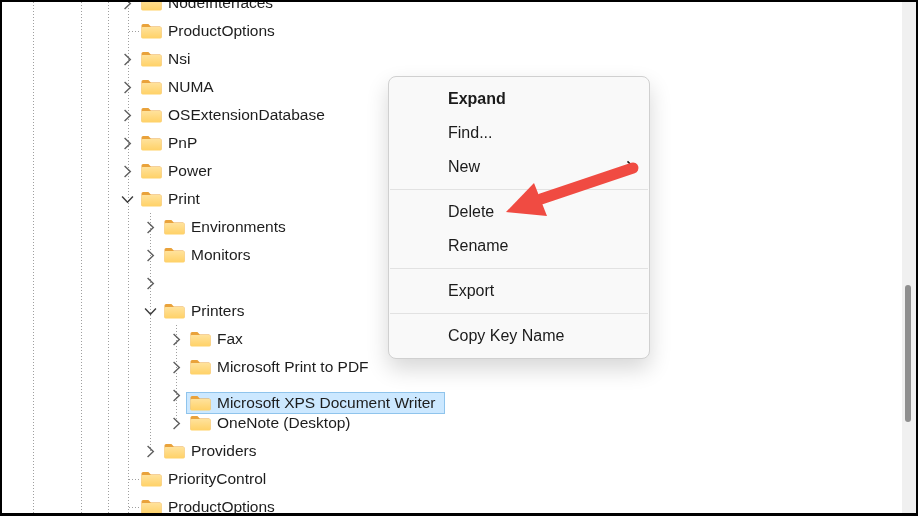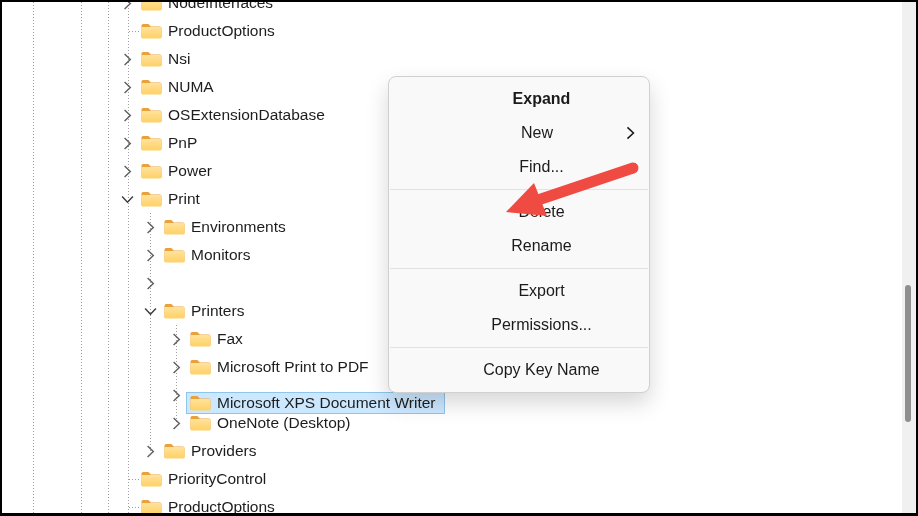--- a/index.html
+++ b/index.html
@@ -27,21 +27,21 @@
   .lv2{padding-left:141px;}
   .lv3{padding-left:167px;}
   .chevbox{width:18px;height:18px;margin-right:5px;display:flex;align-items:center;justify-content:center;flex:0 0 18px;}
   .row-inner{display:inline-flex;align-items:center;margin-left:-3px;padding:2px 8px 2px 3px;white-space:nowrap;}
   .row-inner.selected{background:#cce8ff;outline:1px solid #8fc4ec;margin-top:16px;}
   .ticon{width:21px;height:16px;margin-right:6px;flex:0 0 21px;}
   .tlabel{font-size:15.5px;color:#1d1d1d;line-height:1;}
   
   .menu{position:absolute;left:388px;top:76px;width:262px;padding:5px 0;z-index:20;
     background:#f9f9f9;border:1px solid #d0d0d0;border-radius:8px;
-    box-shadow:0 10px 22px rgba(0,0,0,0.16);box-sizing:border-box;text-align:center;}
+    box-shadow:0 10px 22px rgba(0,0,0,0.16);box-sizing:border-box;}
   .mi{height:34px;display:flex;align-items:center;padding:0 14px 0 59px;font-size:16px;color:#1b1b1b;}
   .mi .grow{flex:1;}
   .mi .bold{font-weight:bold;}
   .msep{height:1px;background:#e2e2e2;margin:5px 1px;}
   .submenu-chev{width:9px;height:14px;flex:0 0 9px;}
   
   .arrow-overlay{position:absolute;left:0;top:0;z-index:25;pointer-events:none;}
   svg{display:block;}
 </style>
 </head>
@@ -306,41 +306,38 @@
         </svg>
         <span class="tlabel">ProductOptions</span>
       </span>
   </div>
 
   <div class="menu">
     <div class="mi">
         <span class="grow bold">Expand</span>
       </div>
     <div class="mi">
+        <span class="grow">Find...</span>
+      </div>
+    <div class="mi">
       <span class="grow">New</span>
       <svg class="submenu-chev" viewBox="0 0 8 12">
           <path d="M1.3 1 L6.6 6 L1.3 11" fill="none" stroke="#1b1b1b" stroke-width="1.4"></path>
         </svg>
     </div>
-    <div class="mi">
-        <span class="grow">Find...</span>
-      </div>
     <div class="msep"></div>
     <div class="mi">
         <span class="grow">Delete</span>
       </div>
     <div class="mi">
         <span class="grow">Rename</span>
       </div>
     <div class="msep"></div>
     <div class="mi">
         <span class="grow">Export</span>
-      </div>
-    <div class="mi">
-        <span class="grow">Permissions...</span>
       </div>
     <div class="msep"></div>
     <div class="mi">
         <span class="grow">Copy Key Name</span>
       </div>
   </div>
 
   <svg class="arrow-overlay" width="918" height="516" viewBox="0 0 918 516">
     <line x1="633" y1="168" x2="541" y2="199" stroke="#f04b42" stroke-width="11" stroke-linecap="round"></line>
     <polygon points="506,212 534,183 547,216" fill="#f04b42"></polygon>

